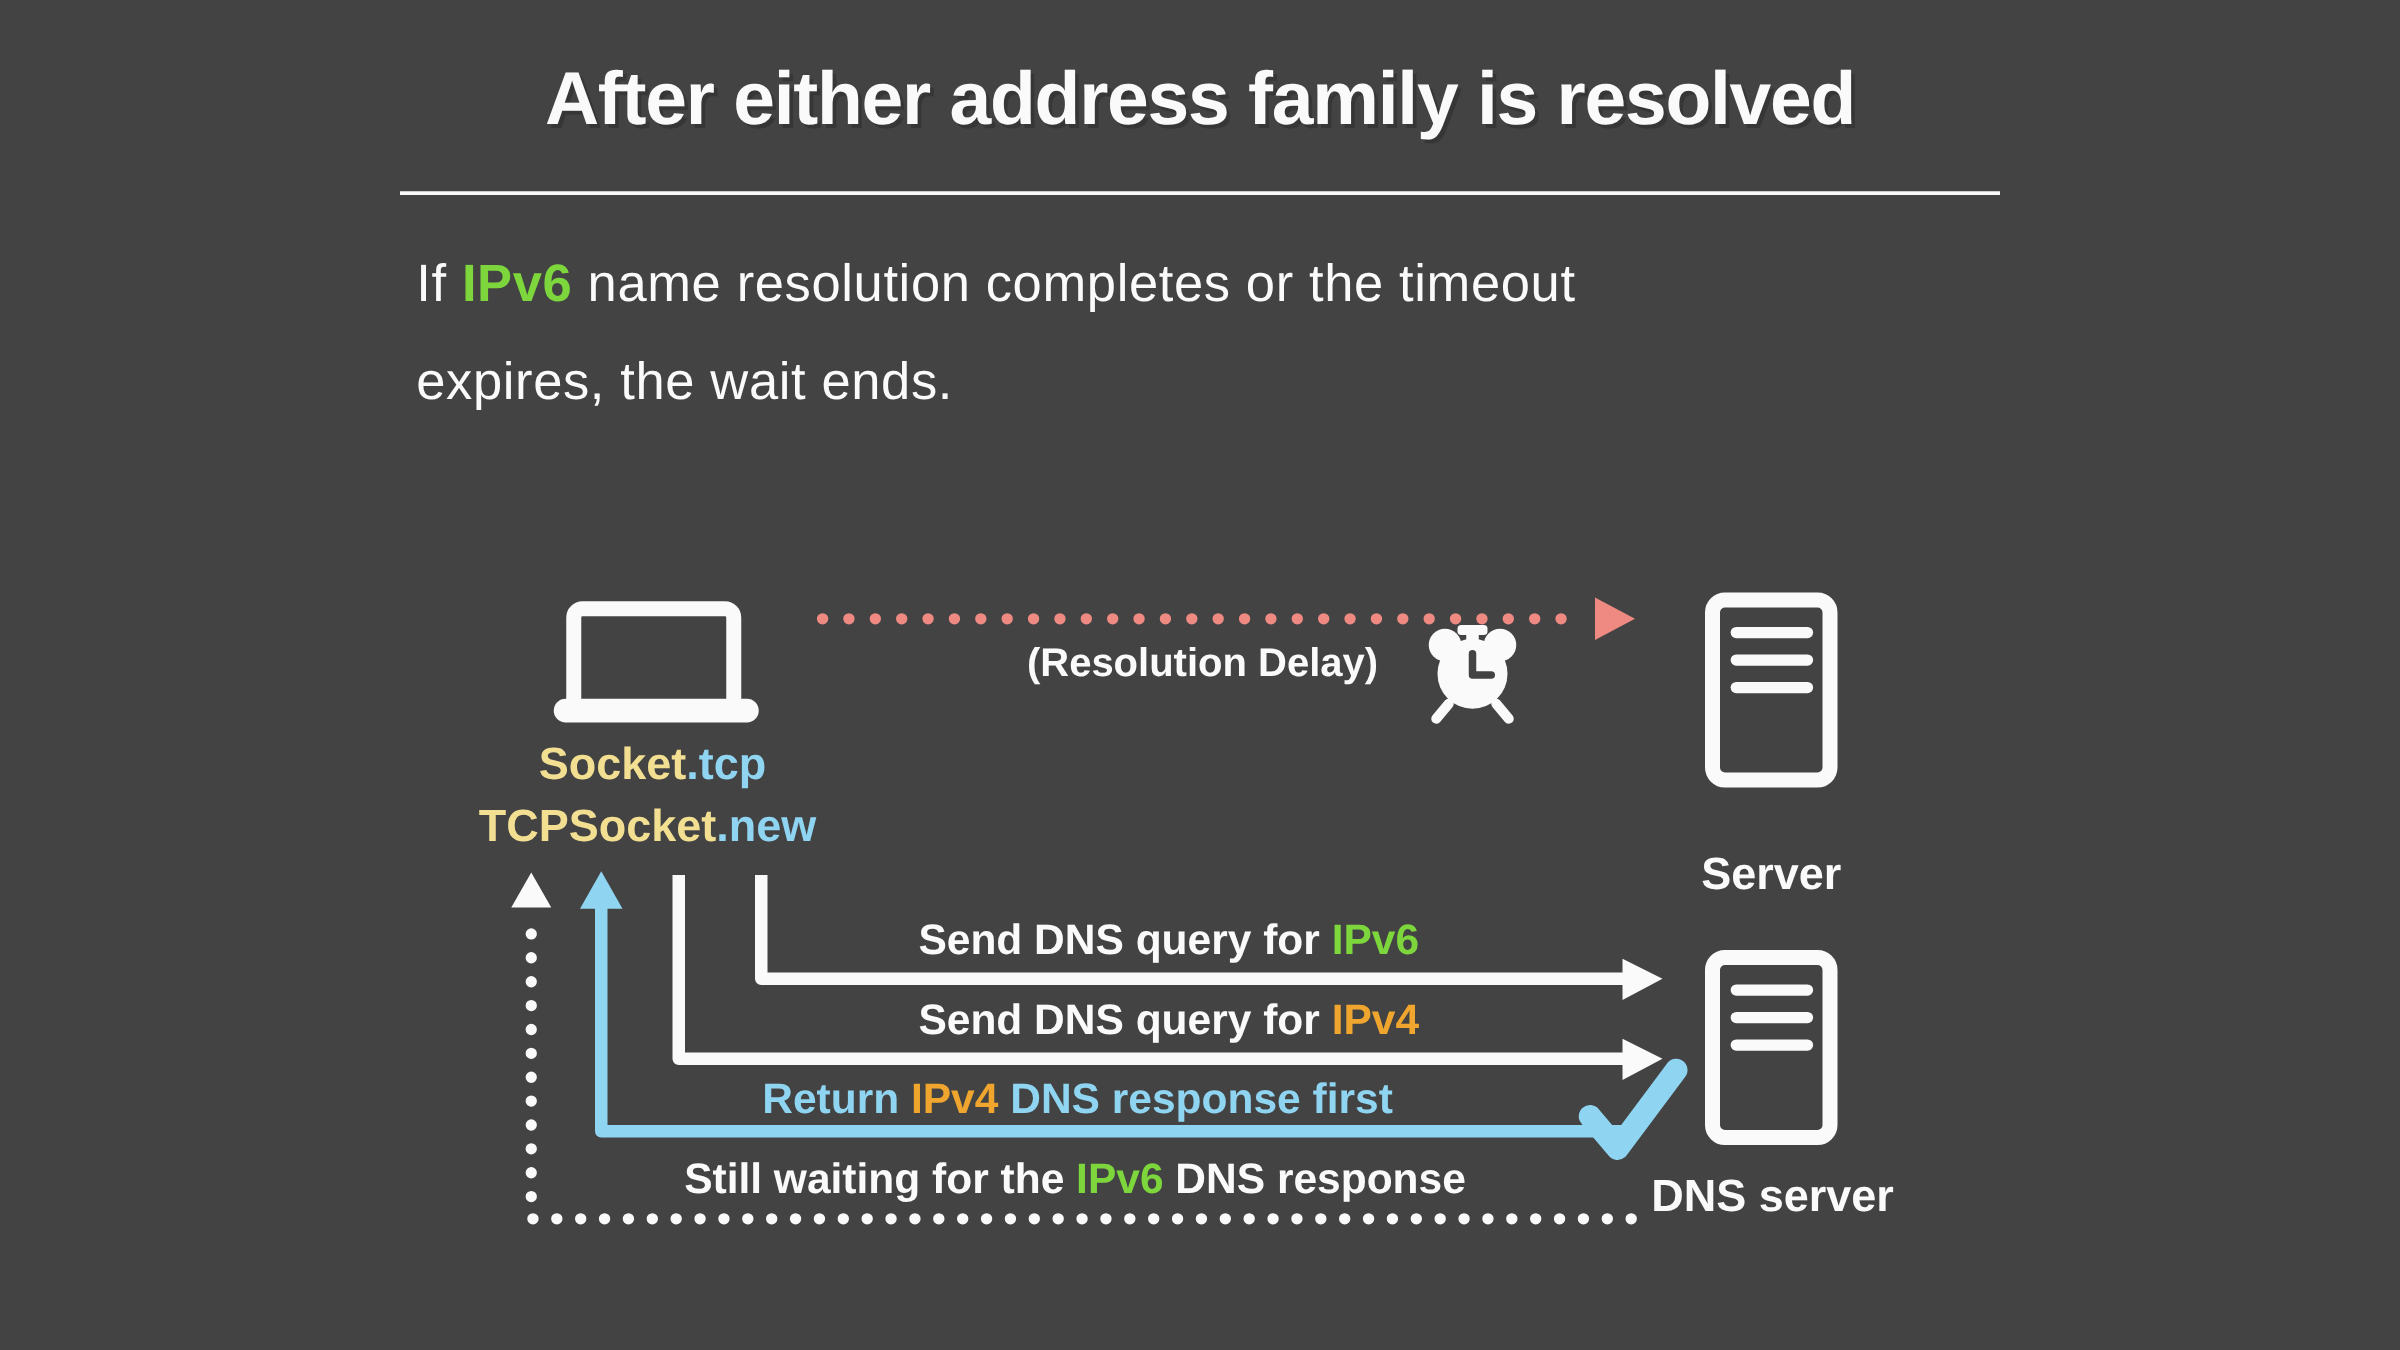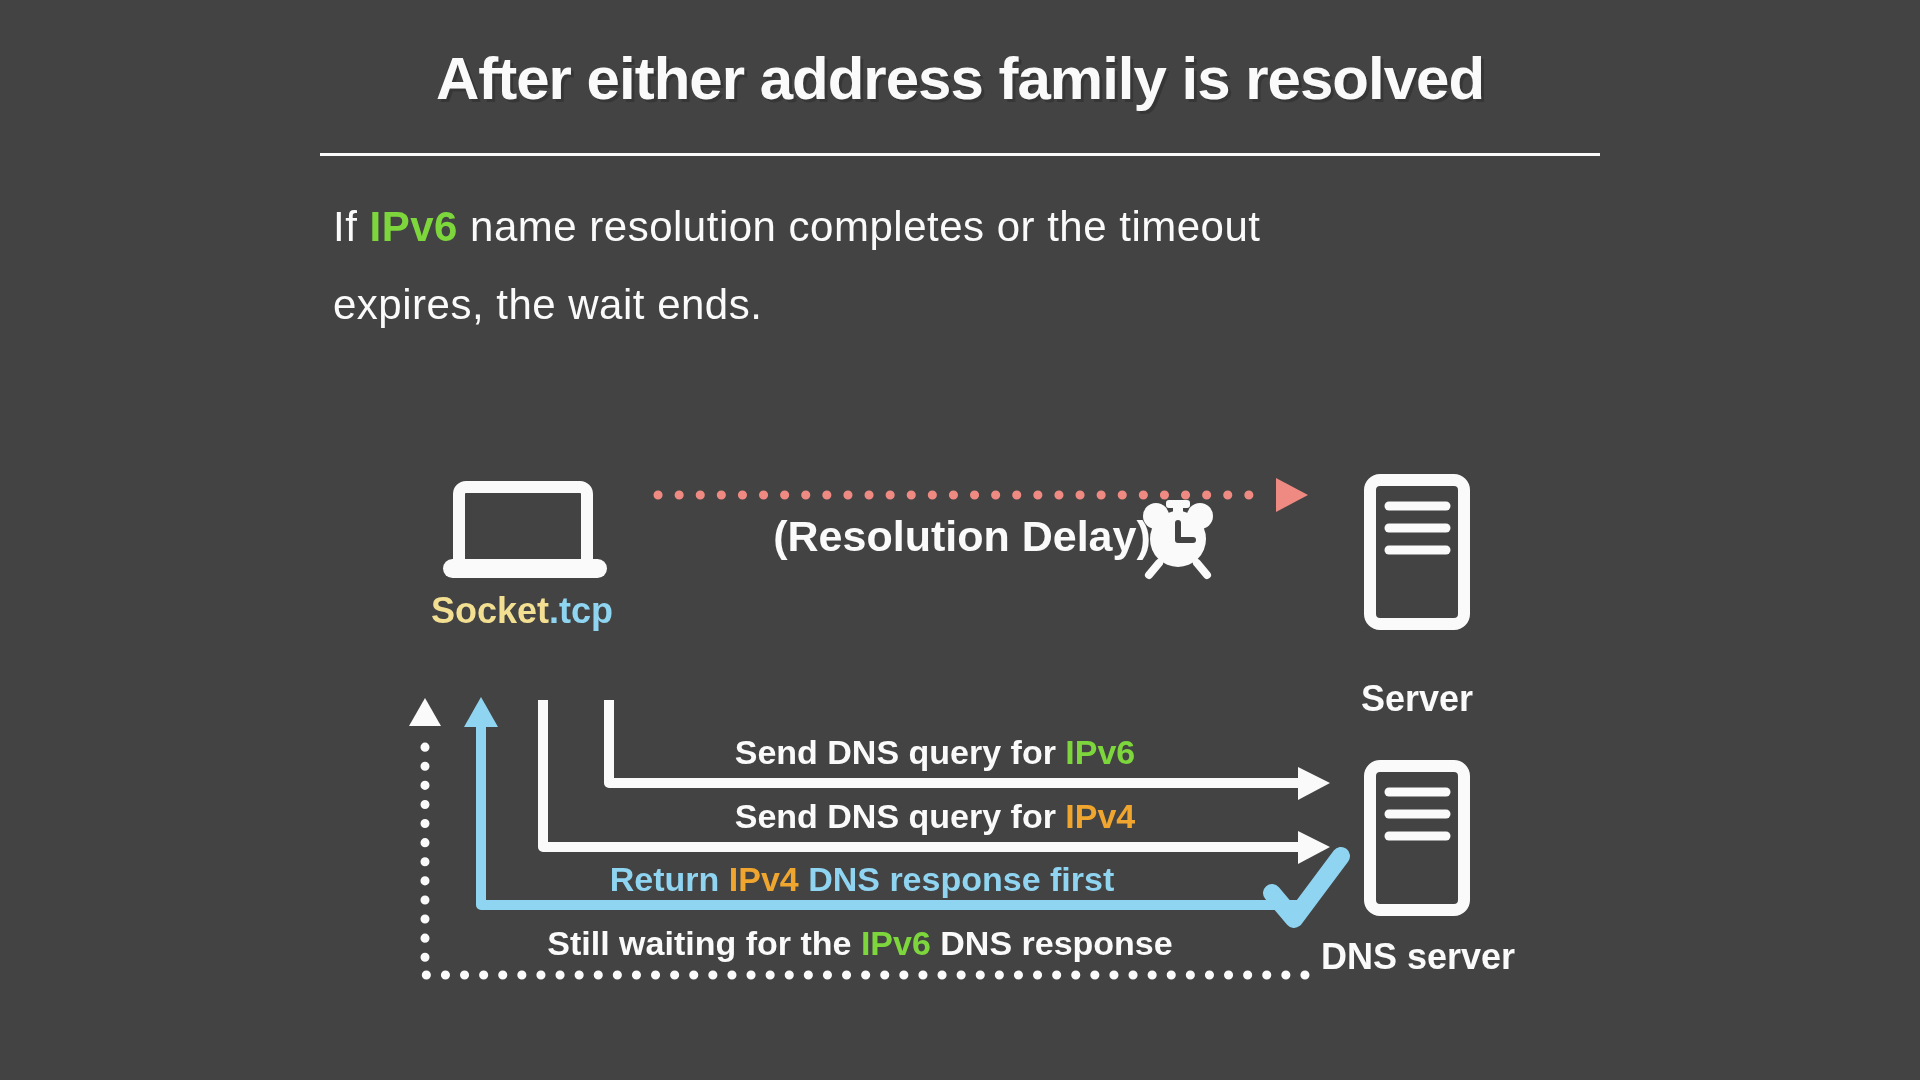--- a/index.html
+++ b/index.html
@@ -23,21 +23,21 @@
   .intro-line2{ top:281px; }
   .kw-green{ color:var(--green); font-weight:bold; }
   .kw-orange{ color:var(--orange); font-weight:bold; }
   .lbl{ font-weight:bold; font-size:34px; }
   .code-label{ font-size:36px; font-weight:bold; }
   .code-name{ color:var(--yellow); }
   .code-method{ color:var(--blue); }
   .socket-label{ top:590px; left:522px; }
   .tcpsocket-label{ top:640px; left:518px; }
   .timeout-label{ top:428px; left:968px; font-size:36px; color:var(--pink); }
-  .delay-label{ top:512px; left:962px; font-size:43px; color:var(--white); }
+  .delay-label{ top:512px; left:962px; font-size:32px; color:var(--white); }
   .node-label{ font-size:36px; font-weight:bold; }
   .server-label{ top:678px; left:1417px; }
   .dns-label{ top:936px; left:1418px; }
   .msg-query6{ top:733px; left:935px; color:var(--white); }
   .msg-query4{ top:797px; left:935px; color:var(--white); }
   .msg-return{ top:860px; left:862px; color:var(--blue); }
   .msg-still{ top:924px; left:860px; color:var(--white); }
 </style>
 </head>
 <body>
@@ -110,20 +110,23 @@
     </g>
 
     <g>
       <path d="M1272,893 L1294,919 L1341,856" fill="none" stroke="var(--blue)" stroke-width="18" stroke-linecap="round" stroke-linejoin="round"></path>
     </g>
   </svg>
 
   <div class="abs center code-label socket-label">
     <span class="code-name">Socket</span><span class="code-method">.tcp</span>
   </div>
+  <div class="abs center code-label tcpsocket-label">
+    <span class="code-name">TCPSocket</span><span class="code-method">.new</span>
+  </div>
 
   <div class="abs center lbl delay-label">(Resolution Delay)</div>
 
   <div class="abs center node-label server-label">Server</div>
   <div class="abs center node-label dns-label">DNS server</div>
 
   <div class="abs center lbl msg-query6">
     <span>Send DNS query for </span><span class="kw-green">IPv6</span>
   </div>
   <div class="abs center lbl msg-query4">

